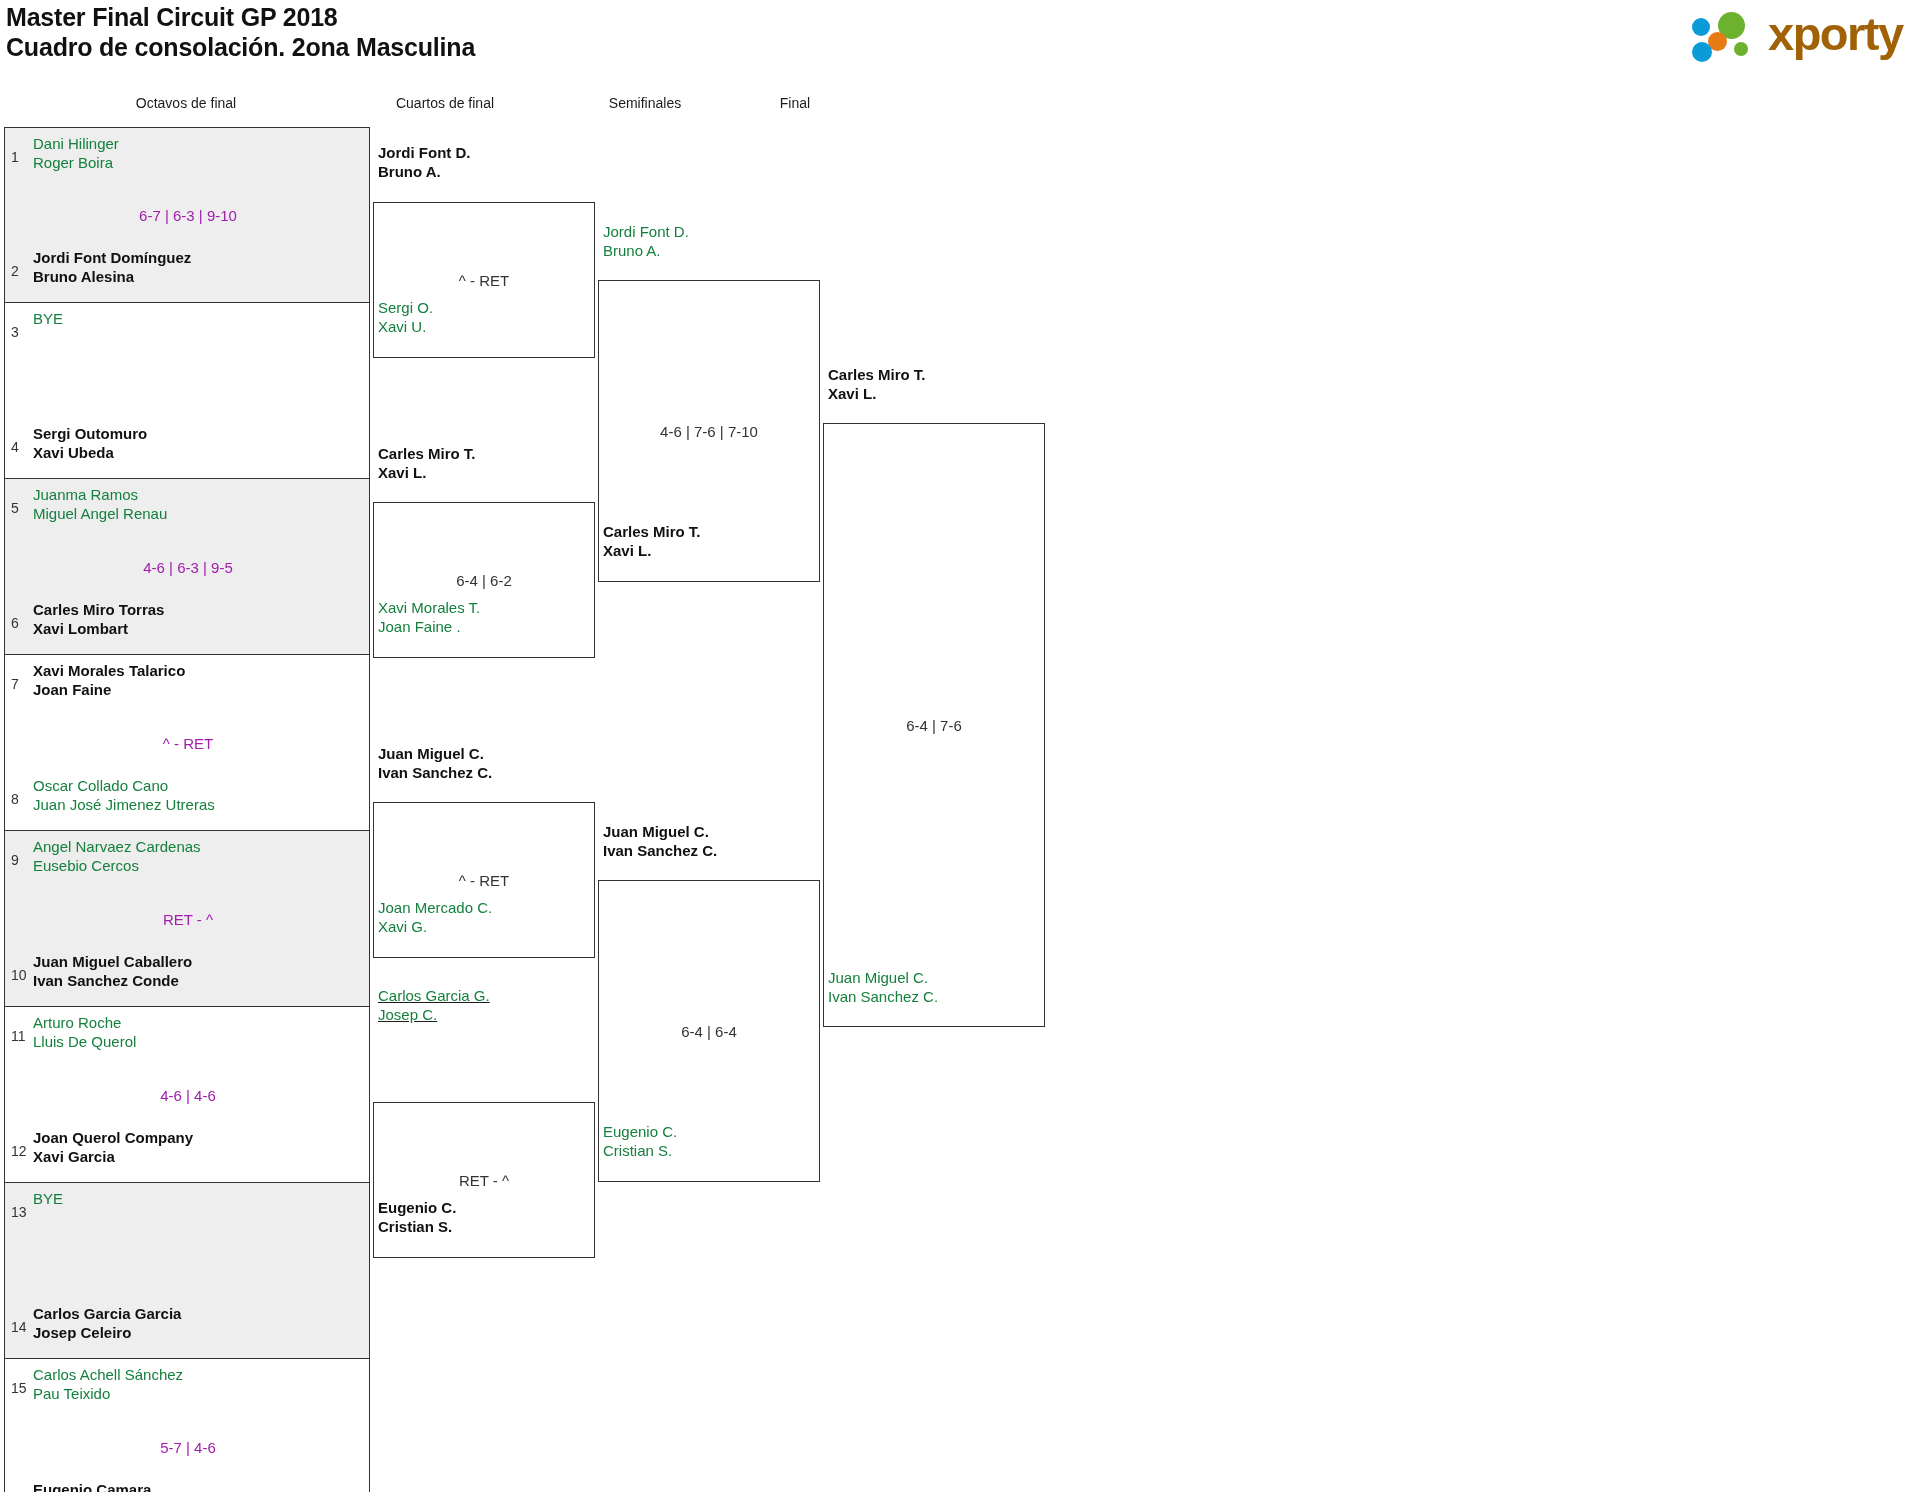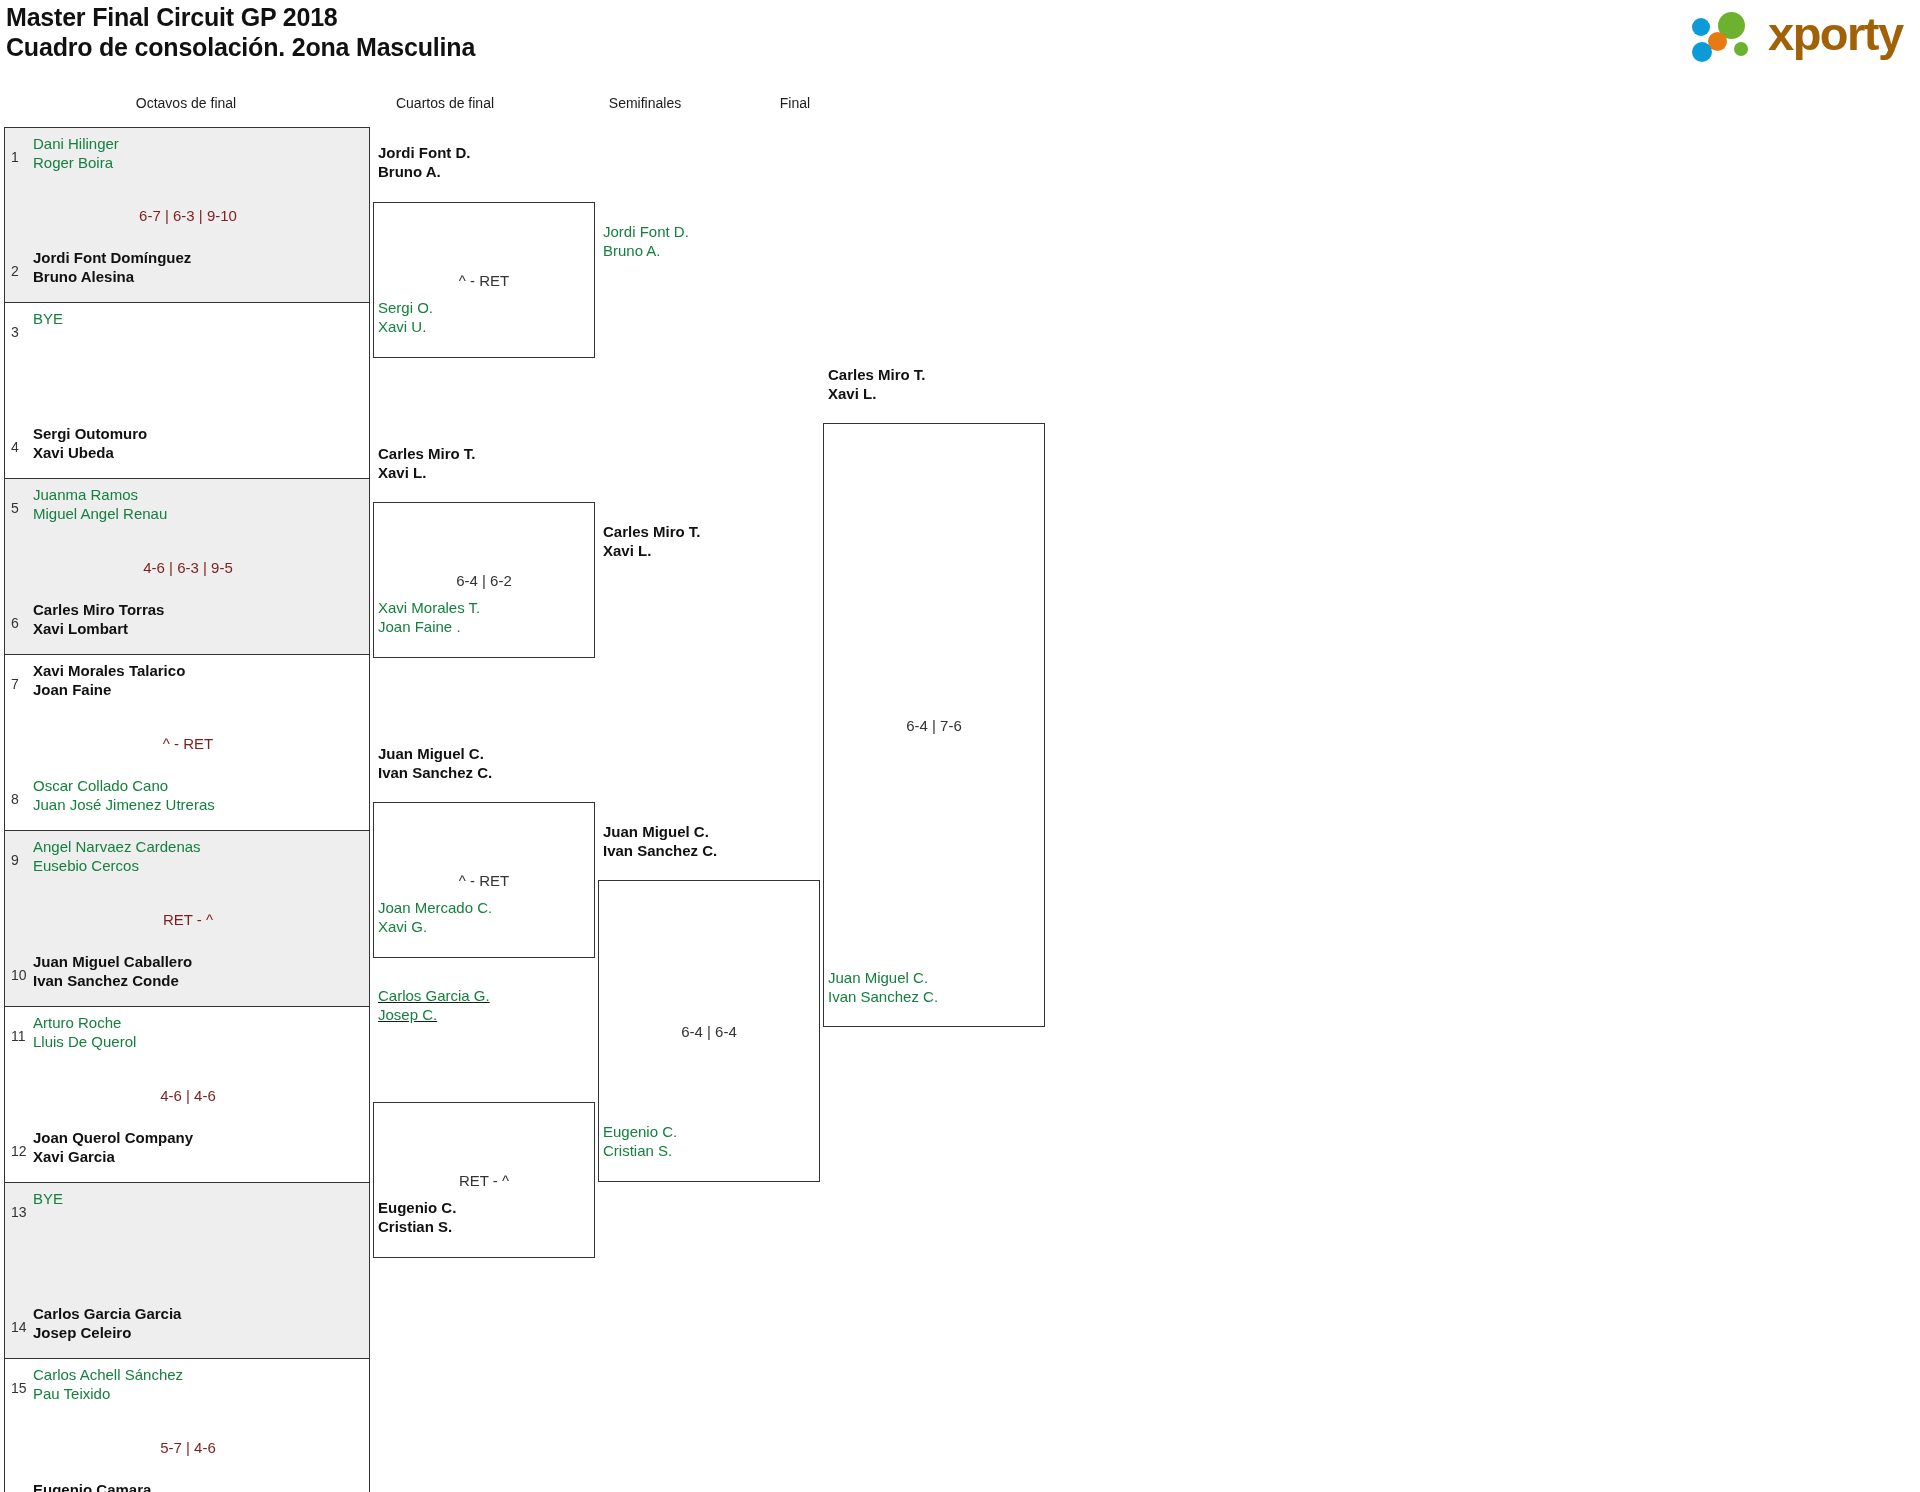--- a/index.html
+++ b/index.html
@@ -51,21 +51,21 @@
   .seed {
     position: absolute; left: 6px; top: 50%; transform: translateY(-50%);
     font-size: 14px; color: #333; width: 20px; text-align: left;
   }
   .names { position: absolute; left: 28px; top: 0; }
   .nm { font-size: 15px; line-height: 19px; color: #15803d; white-space: nowrap; }
   .nm.win { font-weight: bold; color: #111; }
   .oct-score {
     position: absolute; left: 0; width: 366px; top: 50%;
     transform: translateY(-50%);
-    text-align: center; font-size: 15px; color: #7f1d1d; white-space: nowrap;
+    text-align: center; font-size: 15px; color: #a21caf; white-space: nowrap;
   }
 
   
   .bx { position: absolute; border: 1px solid #333; background: transparent; }
   .bx-score {
     position: absolute; left: 0; right: 0; top: 50%;
     transform: translateY(-50%);
     text-align: center; font-size: 15px; color: #333; white-space: nowrap;
   }
   .lbl { position: absolute; white-space: nowrap; }
@@ -289,20 +289,23 @@
   </div>
   <div class="lbl" style="left:378px; top:1198px;">
     <div class="nm win">Eugenio C.</div>
     <div class="nm win">Cristian S.</div>
   </div>
 
   <div class="lbl" style="left:603px; top:222px;">
     <div class="nm">Jordi Font D.</div>
     <div class="nm">Bruno A.</div>
   </div>
+  <div class="bx" style="left:598px; top:280px; width:222px; height:302px;">
+    <div class="bx-score">4-6 | 7-6 | 7-10</div>
+  </div>
   <div class="lbl" style="left:603px; top:522px;">
     <div class="nm win">Carles Miro T.</div>
     <div class="nm win">Xavi L.</div>
   </div>
 
   <div class="lbl" style="left:603px; top:822px;">
     <div class="nm win">Juan Miguel C.</div>
     <div class="nm win">Ivan Sanchez C.</div>
   </div>
   <div class="bx" style="left:598px; top:880px; width:222px; height:302px;">

